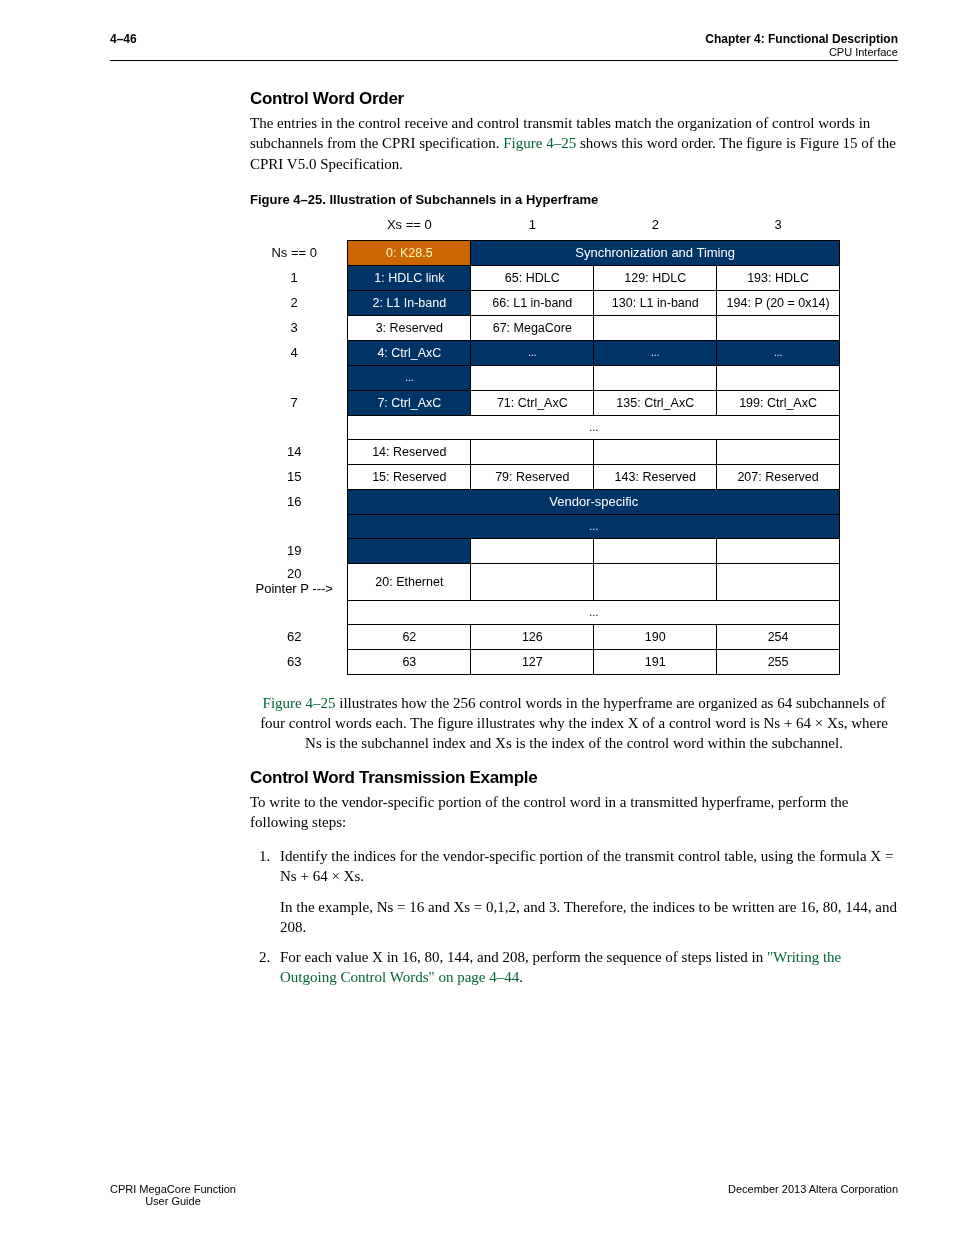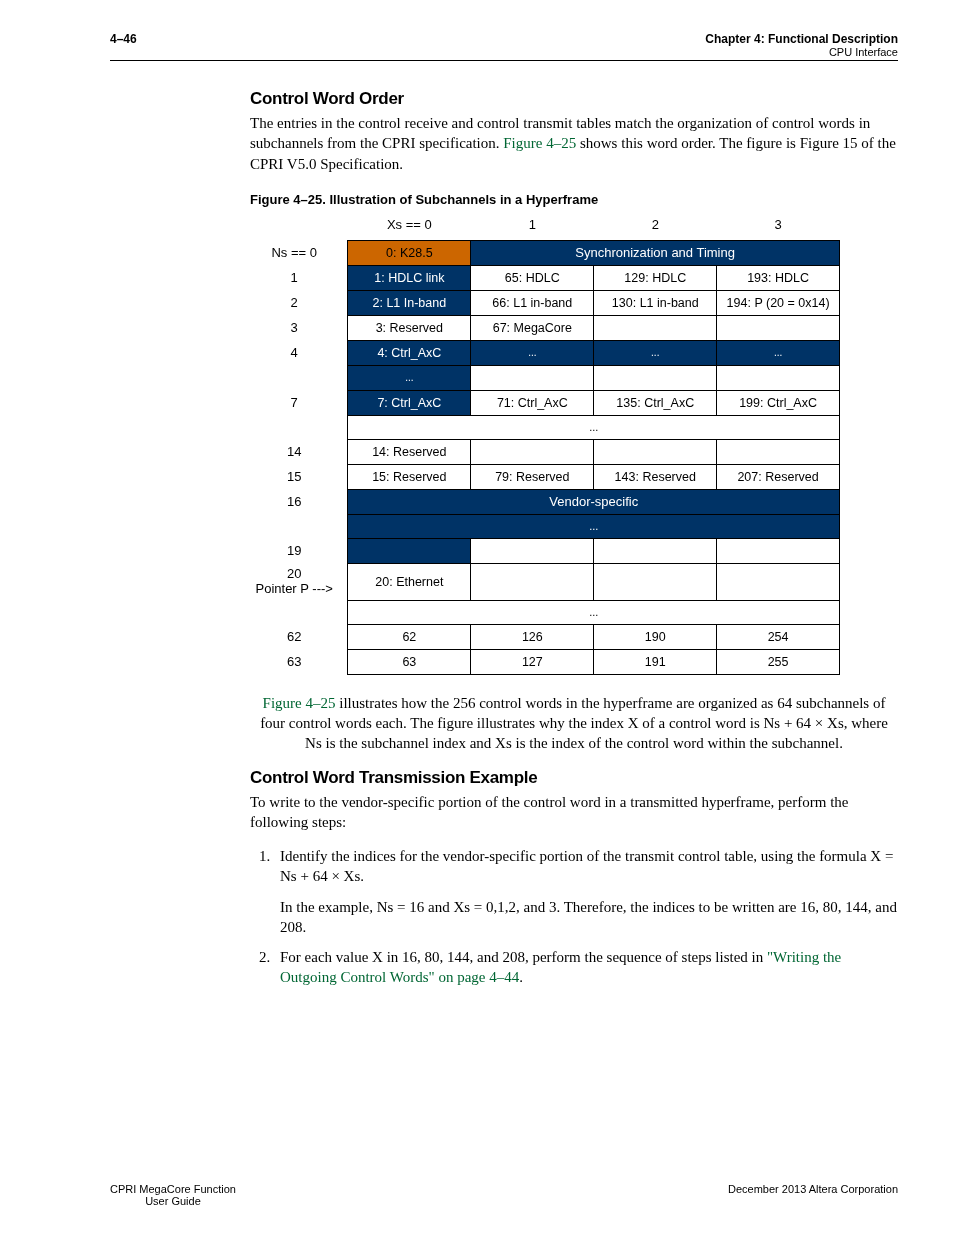--- a/index.html
+++ b/index.html
@@ -87,21 +87,21 @@
   }
   .cell {
     border: 1px solid #000;
     width: 125px;
     font-size: 12.5px;
   }
   .cell-wide {
     border: 1px solid #000;
   }
   .blue { background: #036; color: #fff; }
-  .orange { background: #cc6600; color: #000000; }
+  .orange { background: #cc6600; color: #fef9c3; }
   .collabel {
     border: none;
     font-size: 13px;
     padding-bottom: 4px;
     text-align: center;
   }
   .ellipsis-row td.cell-wide {
     font-size: 11px;
     line-height: 8px;
     height: 16px;

